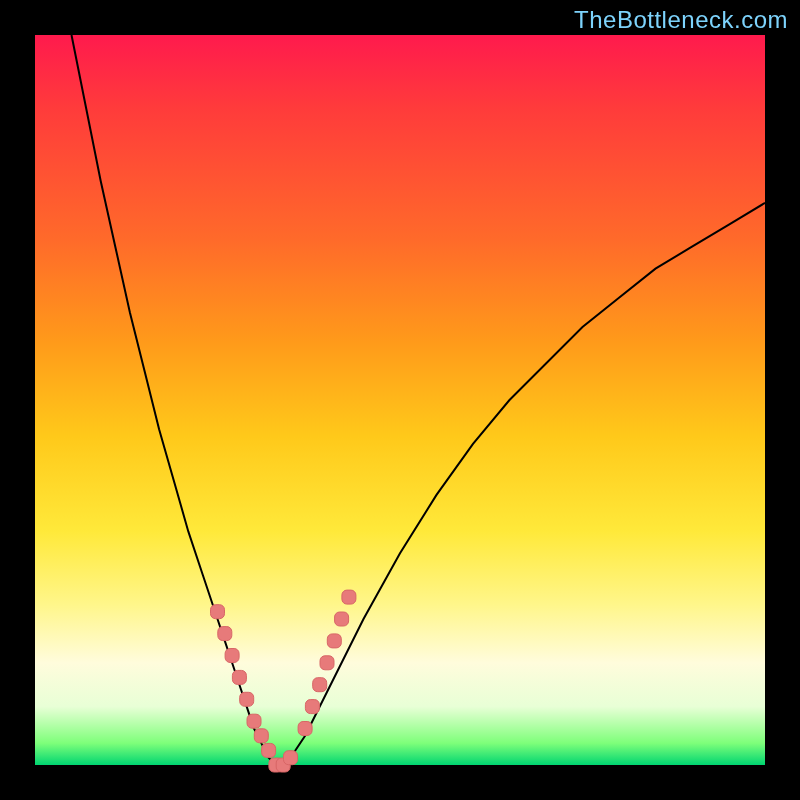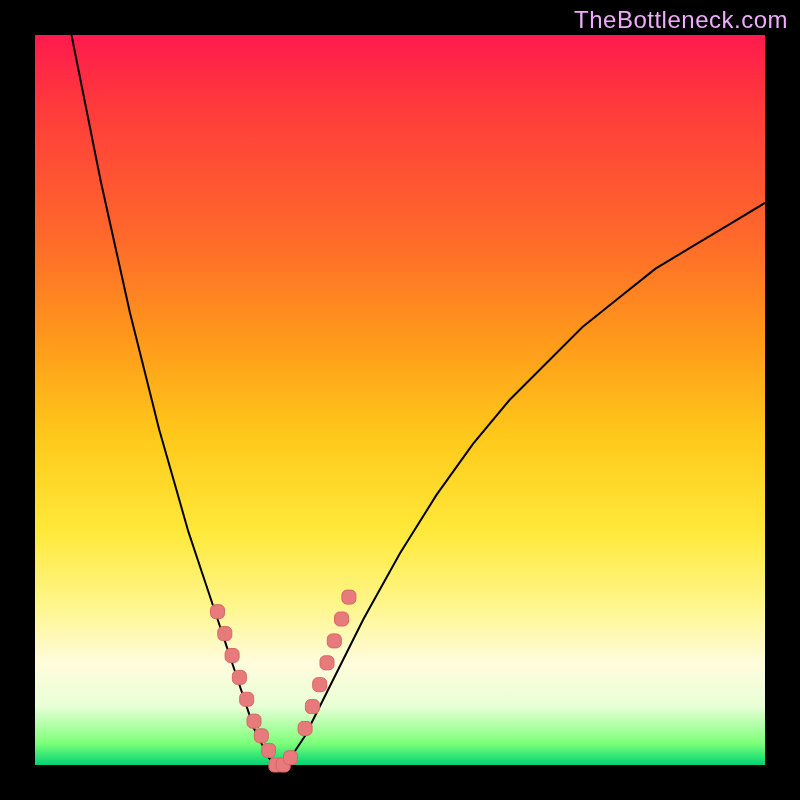--- a/index.html
+++ b/index.html
@@ -39,21 +39,21 @@
       #7eff7a 97%,
       #00d571 100%
     );
   }
   .watermark {
     position: absolute;
     top: 6px;
     right: 12px;
     font-family: Arial, Helvetica, sans-serif;
     font-size: 24px;
-    color: #f0abfc;
+    color: #7dd3fc;
     letter-spacing: 0.5px;
     user-select: none;
   }
   svg.curve {
     position: absolute;
     left: 0;
     top: 0;
     width: 730px;
     height: 730px;
     overflow: visible;

